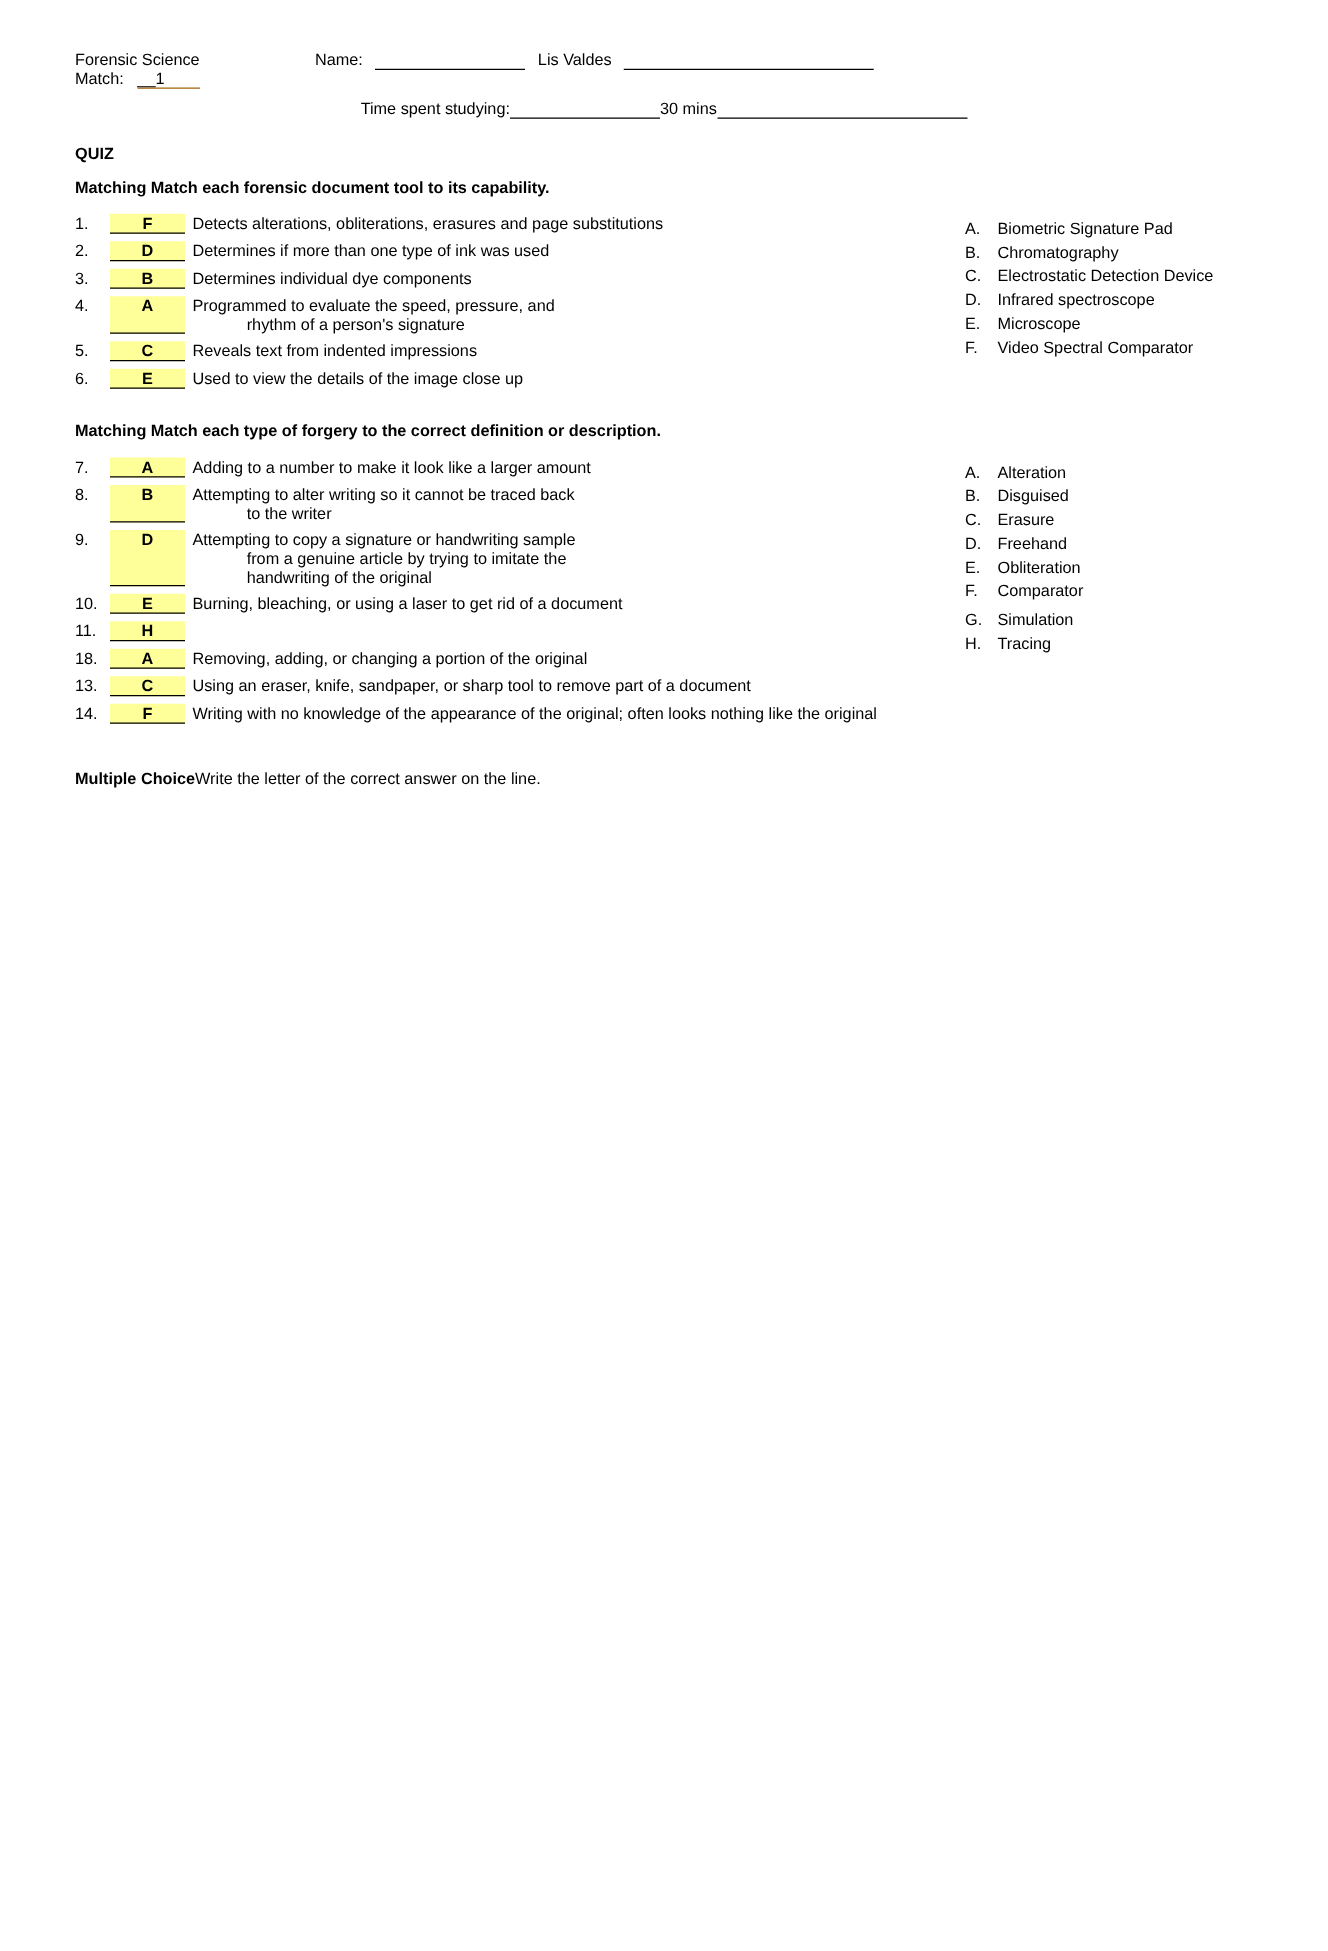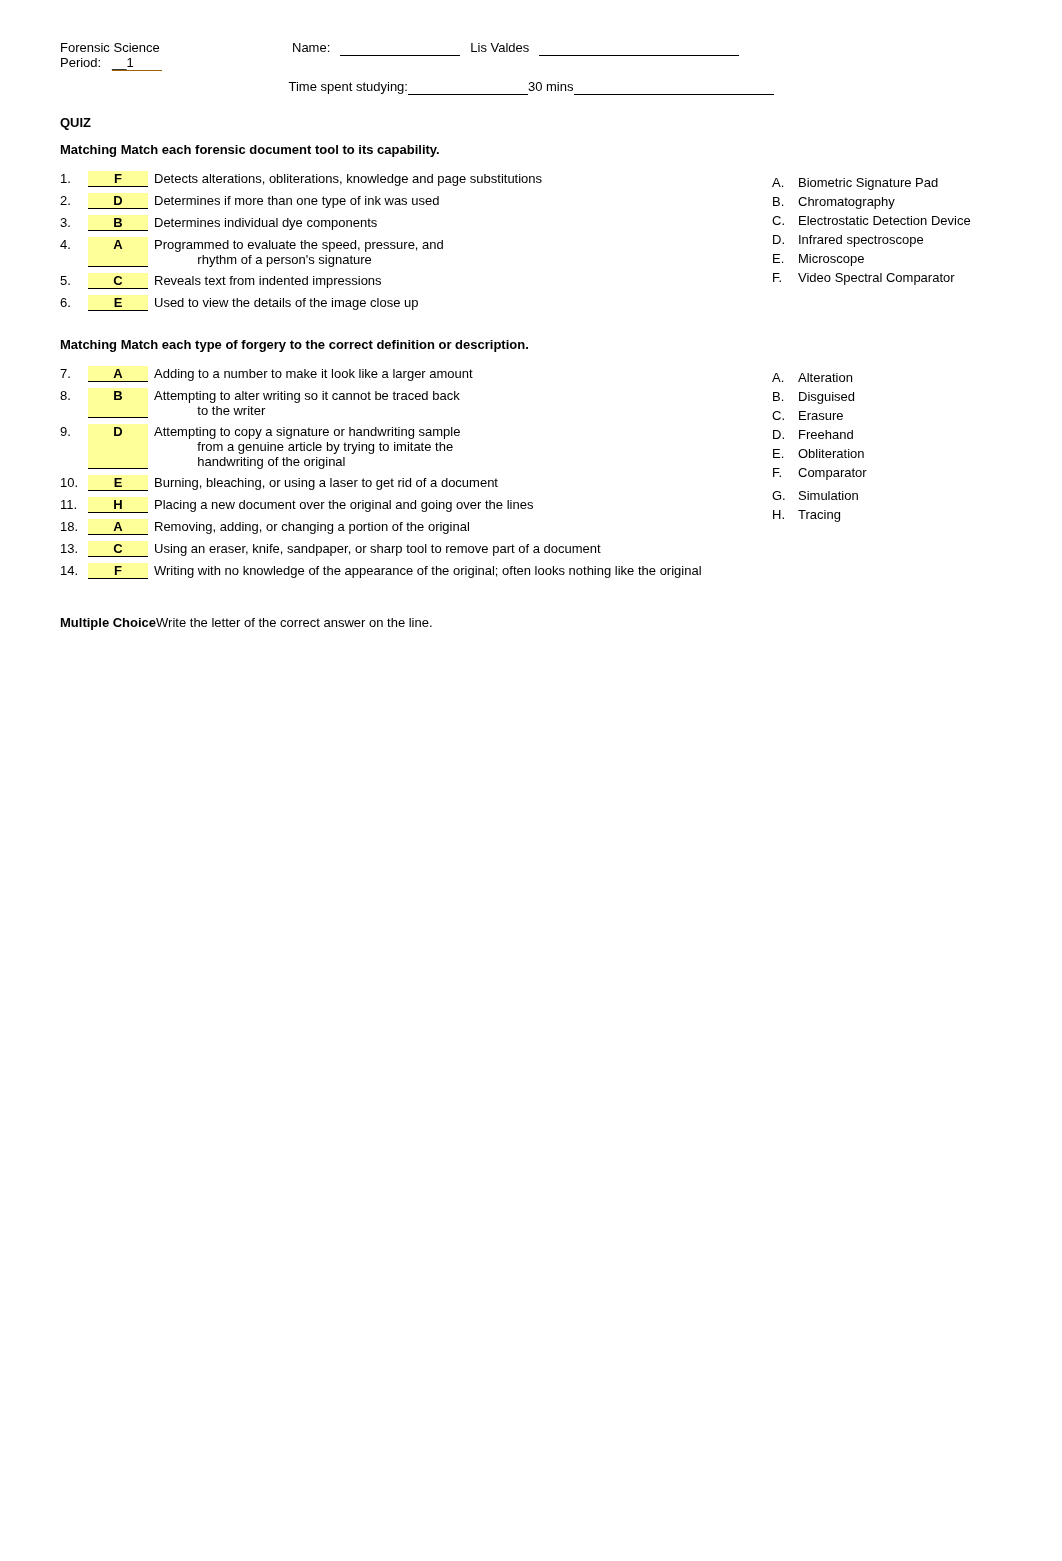--- a/index.html
+++ b/index.html
@@ -17,21 +17,20 @@
       padding: 40px 60px;
     }
     .header {
       display: flex;
       flex-direction: column;
       margin-bottom: 20px;
     }
     .header-row1 {
       display: flex;
       align-items: baseline;
-      gap: 40px;
     }
     .header-left {
       min-width: 160px;
     }
     .header-center {
       display: flex;
       flex: 1;
       gap: 10px;
       align-items: baseline;
       margin-left: 32px;
@@ -114,21 +113,21 @@
     }
   </style>
 </head>
 <body>
 
 <div class="header">
   <div class="header-row1">
     <div class="header-left">
       <div>Forensic Science</div>
       <div>
-        <span>Period:</span>
+        <span>Match:</span>
         <span>&nbsp;</span>
         <span class="period-field">__1</span>
       </div>
     </div>
     <div class="header-center">
       <span>Name:</span>
       <span class="underline-field">&nbsp;</span>
       <span>Lis Valdes</span>
       <span class="underline-field-wide">&nbsp;</span>
     </div>
@@ -144,21 +143,21 @@
 <div class="quiz-label">QUIZ</div>
 
 <div class="instructions">Matching Match each forensic document tool to its capability.</div>
 
 <div class="matching-section">
   <div class="questions-col">
 
     <div class="question-item">
       <span class="q-num">1.</span>
       <span class="q-answer">F</span>
-      <span class="q-text">Detects alterations, obliterations, knowledge and page substitutions</span>
+      <span class="q-text">Detects alterations, obliterations, erasures and page substitutions</span>
     </div>
 
     <div class="question-item">
       <span class="q-num">2.</span>
       <span class="q-answer">D</span>
       <span class="q-text">Determines if more than one type of ink was used</span>
     </div>
 
     <div class="question-item">
       <span class="q-num">3.</span>
@@ -245,21 +244,20 @@
 
     <div class="question-item">
       <span class="q-num">10.</span>
       <span class="q-answer">E</span>
       <span class="q-text">Burning, bleaching, or using a laser to get rid of a document</span>
     </div>
 
     <div class="question-item">
       <span class="q-num">11.</span>
       <span class="q-answer">H</span>
-      <span class="q-text">Placing a new document over the original and going over the lines</span>
     </div>
 
     <div class="question-item">
       <span class="q-num">18.</span>
       <span class="q-answer">A</span>
       <span class="q-text">Removing, adding, or changing a portion of the original</span>
     </div>
 
     <div class="question-item">
       <span class="q-num">13.</span>

